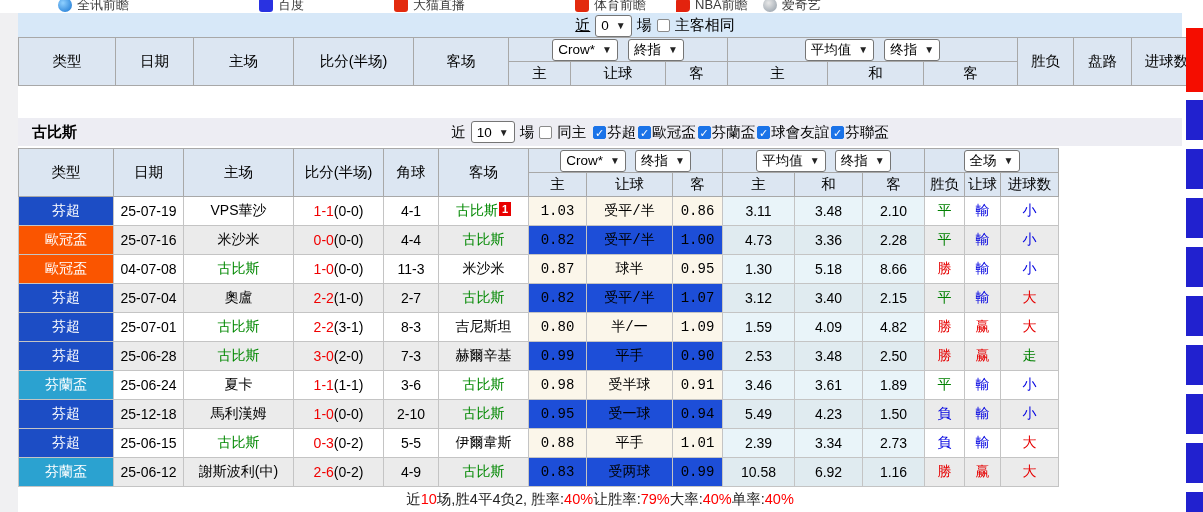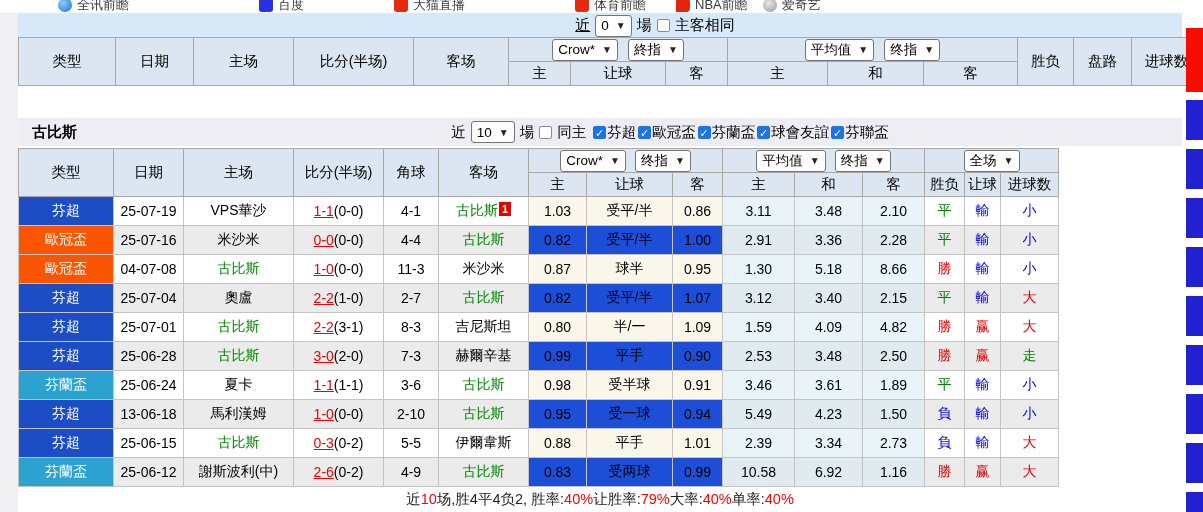--- a/index.html
+++ b/index.html
@@ -27,25 +27,25 @@
       box-sizing:border-box;vertical-align:-2px;cursor:pointer;}
   .cb.checked{background:#1a73e8;border-color:#1a73e8;color:#fff;font-size:11px;font-weight:bold;
       line-height:13px;text-align:center;}
   
   table{border-collapse:collapse;table-layout:fixed;}
   .t1{position:absolute;top:37px;left:18px;width:1082px;}
   .t2{position:absolute;top:148px;left:18px;width:1040px;}
   th{background:#dce6f2;border:1px solid #a8a8a8;font-weight:normal;font-size:14.5px;padding:0;height:23px;}
   .t2 td{border:1px solid #c4c4c4;text-align:center;font-size:14px;height:28px;padding:0;background:#fff;}
   .t2 tr.even td{background:#ebebeb;}
-  .t2 td.crow{background:#fbf6ea;}  .t2 tr.even td.crow{background:#1d4ed8;}
+  .t2 td.crow{background:#fbf6ea;font-family:Liberation Mono, monospace;}  .t2 tr.even td.crow{background:#1d4ed8;}
   .t2 td.avg{background:#e9f4f9;}   .t2 tr.even td.avg{background:#e0ebf0;}
   .t2 td.type-cell{color:#fff;}
   .team{color:#008800;}
-  .score-main{color:#f00000;text-decoration:underline;}
+  .score-main{color:#f00000;}
   .rank-badge{display:inline-block;background:#e80000;color:#fff;font-size:11px;font-weight:bold;
       padding:0 3px;line-height:14px;vertical-align:2px;margin-left:1px;}
   
   .banner{position:absolute;top:86px;left:18px;width:1164px;height:30px;display:flex;align-items:center;
           justify-content:center;gap:9px;color:#fff;font-size:14.5px;}
   .banner-title{font-weight:bold;font-size:17px;letter-spacing:1px;}
   .radio{display:inline-block;width:14px;height:14px;border-radius:50%;box-sizing:border-box;
          background:#e9e9e9;border:1px solid #9a9a9a;cursor:pointer;}
   .radio.checked{background:#fff;border:4px solid #0a66da;}
   
@@ -280,21 +280,21 @@
         <tr class="even">
           <td class="type-cell" style="background: rgb(250, 85, 0);">歐冠盃</td>
           <td>25-07-16</td>
           <td><span>米沙米</span></td>
           <td><span class="score-main">0-0</span><span class="score-half">(0-0)</span></td>
           <td>4-4</td>
           <td><span class="team">古比斯</span></td>
           <td class="crow">0.82</td>
           <td class="crow">受平/半</td>
           <td class="crow">1.00</td>
-          <td class="avg">2.91</td>
+          <td class="avg">4.73</td>
           <td class="avg">3.36</td>
           <td class="avg">2.28</td>
           <td style="color: rgb(0, 128, 0);">平</td>
           <td style="color: rgb(0, 0, 224);">輸</td>
           <td style="color: rgb(0, 0, 224);">小</td>
         </tr>
         <tr class="odd">
           <td class="type-cell" style="background: rgb(250, 85, 0);">歐冠盃</td>
           <td>04-07-08</td>
           <td><span class="team">古比斯</span></td>
@@ -374,21 +374,21 @@
           <td class="crow">0.91</td>
           <td class="avg">3.46</td>
           <td class="avg">3.61</td>
           <td class="avg">1.89</td>
           <td style="color: rgb(0, 128, 0);">平</td>
           <td style="color: rgb(0, 0, 224);">輸</td>
           <td style="color: rgb(0, 0, 224);">小</td>
         </tr>
         <tr class="even">
           <td class="type-cell" style="background: rgb(28, 77, 197);">芬超</td>
-          <td>13-06-18</td>
+          <td>25-12-18</td>
           <td><span>馬利漢姆</span></td>
           <td><span class="score-main">1-0</span><span class="score-half">(0-0)</span></td>
           <td>2-10</td>
           <td><span class="team">古比斯</span></td>
           <td class="crow">0.95</td>
           <td class="crow">受一球</td>
           <td class="crow">0.94</td>
           <td class="avg">5.49</td>
           <td class="avg">4.23</td>
           <td class="avg">1.50</td>

